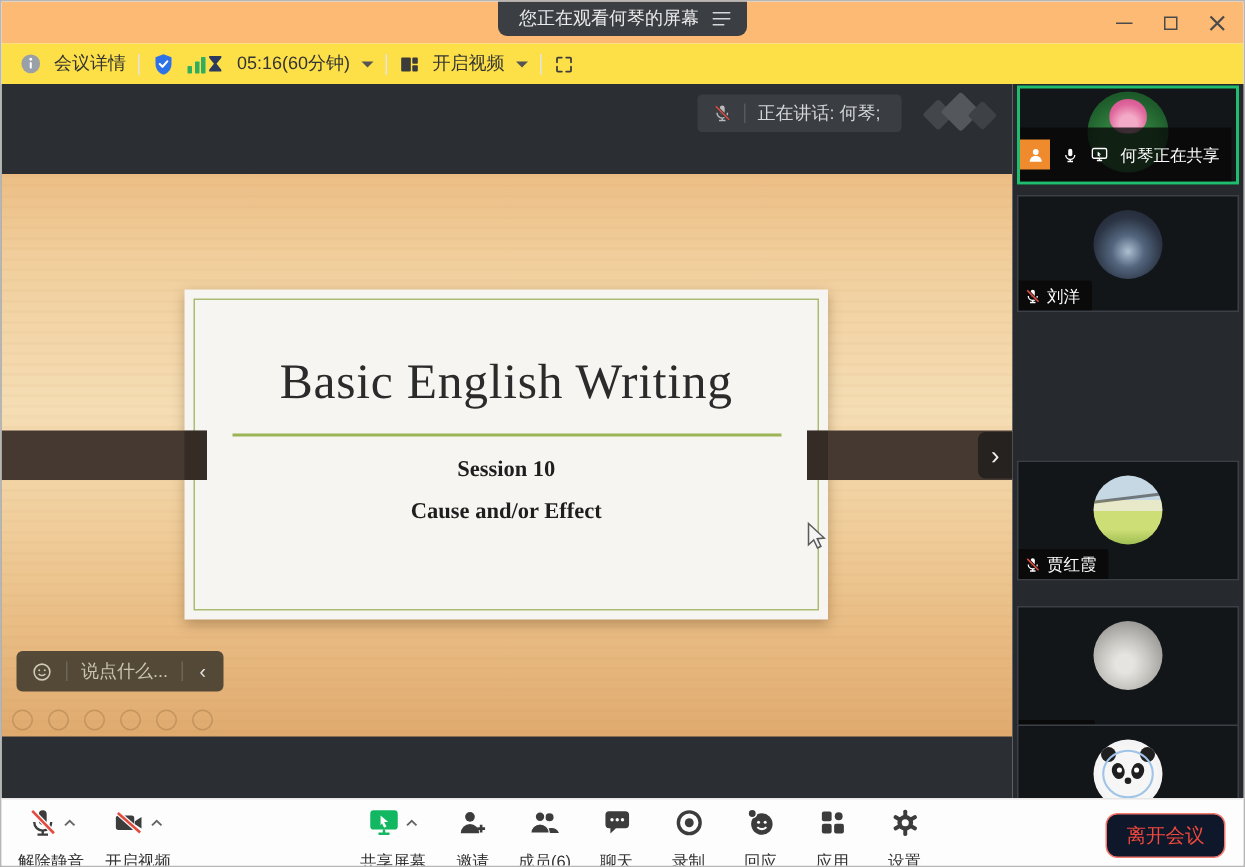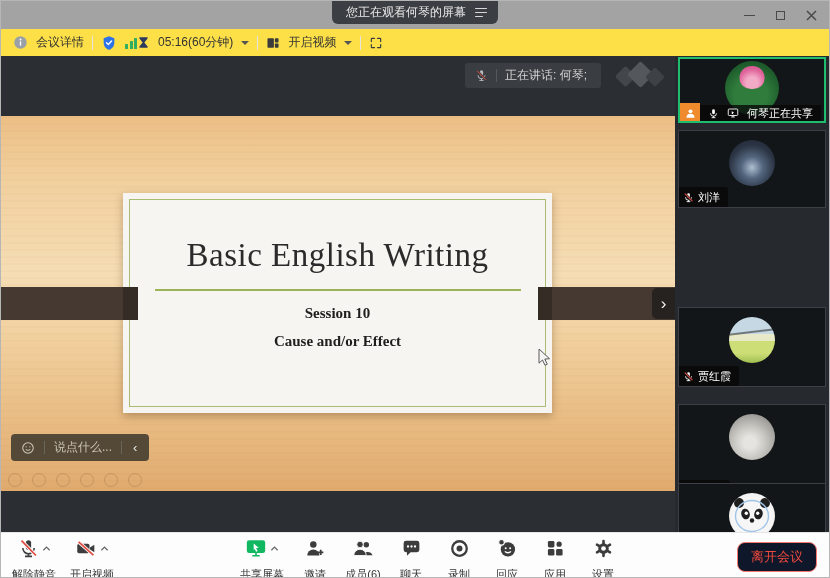--- a/index.html
+++ b/index.html
@@ -2,21 +2,21 @@
 <html><head>
 <meta charset="utf-8">
 <style>
   html,body{margin:0;padding:0;background:#888;}
   .app{position:relative;width:830px;height:578px;background:#fff;border:1px solid #b6b6b6;
        box-sizing:border-box;overflow:hidden;font-family:"Liberation Sans",sans-serif;
        -webkit-font-smoothing:antialiased;}
   svg{display:block;}
 
   
-  .titlebar{position:absolute;top:0;left:0;right:0;height:28px;background:#a3a3a3;padding-left:32px;}
+  .titlebar{position:absolute;top:0;left:0;right:0;height:28px;background:#fdba74;padding-left:32px;}
   .banner{position:absolute;top:0;left:50%;transform:translateX(-50%);
           background:#3b3e42;color:#ececec;font-size:12px;height:23px;
           padding:0 11px 0 14px;border-radius:0 0 6px 6px;display:flex;align-items:center;gap:9px;}
   .banner-menu{display:flex;flex-direction:column;gap:2.5px;}
   .banner-menu i{display:block;height:1.5px;background:#d8d8d8;border-radius:1px;}
   .banner-menu i:nth-child(1){width:12px;}
   .banner-menu i:nth-child(2){width:12px;}
   .banner-menu i:nth-child(3){width:8px;}
   .win-controls{position:absolute;right:12px;top:7px;display:flex;gap:19px;align-items:center;height:14px;}
   .wc{display:flex;align-items:center;justify-content:center;width:12px;height:12px;cursor:default;}
@@ -105,21 +105,21 @@
   .av-galaxy{background:radial-gradient(circle at 50% 60%,#aebfd2 0%,#53667e 30%,#2c3545 62%,#1b212c 100%);}
   .av-crane{background:#f5f2ec;}
   .av-field{background:linear-gradient(180deg,#c6d8e4 0 36%,#e8e9c8 36% 52%,#cede76 52% 78%,#9fbf53 100%);}
   .av-field::after{content:'';position:absolute;left:-4%;right:-4%;top:30%;height:1.5px;
           background:rgba(40,40,40,.55);transform:rotate(-7deg);}
   .av-photo{background:radial-gradient(circle at 45% 62%,#e6e4e0 0 16%,#c8c6c1 42%,#9a9894 76%,#7f7d79 100%);}
   .av-panda{background:#f4f4f4;}
   .name-pill{position:absolute;left:0;bottom:0;background:rgba(8,8,8,.78);color:#fff;font-size:11px;
              padding:2.5px 8px 2.5px 4px;display:flex;align-items:center;gap:4px;border-radius:0 2px 0 0;
              white-space:nowrap;}
-  .share-bar{position:absolute;left:0;bottom:0;height:16px;background:rgba(8,8,8,.78);color:#fff;
+  .share-bar{position:absolute;left:0;bottom:0;height:36px;background:rgba(8,8,8,.78);color:#fff;
              font-size:11px;display:flex;align-items:center;gap:8px;padding-right:8px;white-space:nowrap;}
   .host-badge{width:20px;height:20px;background:#ef8a2d;display:flex;align-items:center;justify-content:center;flex:0 0 auto;}
 
   
   .toolbar{position:absolute;left:0;right:0;top:531px;height:46px;background:#fdfdfd;
            border-top:1px solid #e6e6e6;box-sizing:content-box;}
   .tb-group{position:absolute;top:4px;display:flex;}
   .tb-left{left:4px;}
   .tb-center{left:232px;}
   .tb-item{display:flex;flex-direction:column;align-items:center;width:52px;cursor:pointer;}

